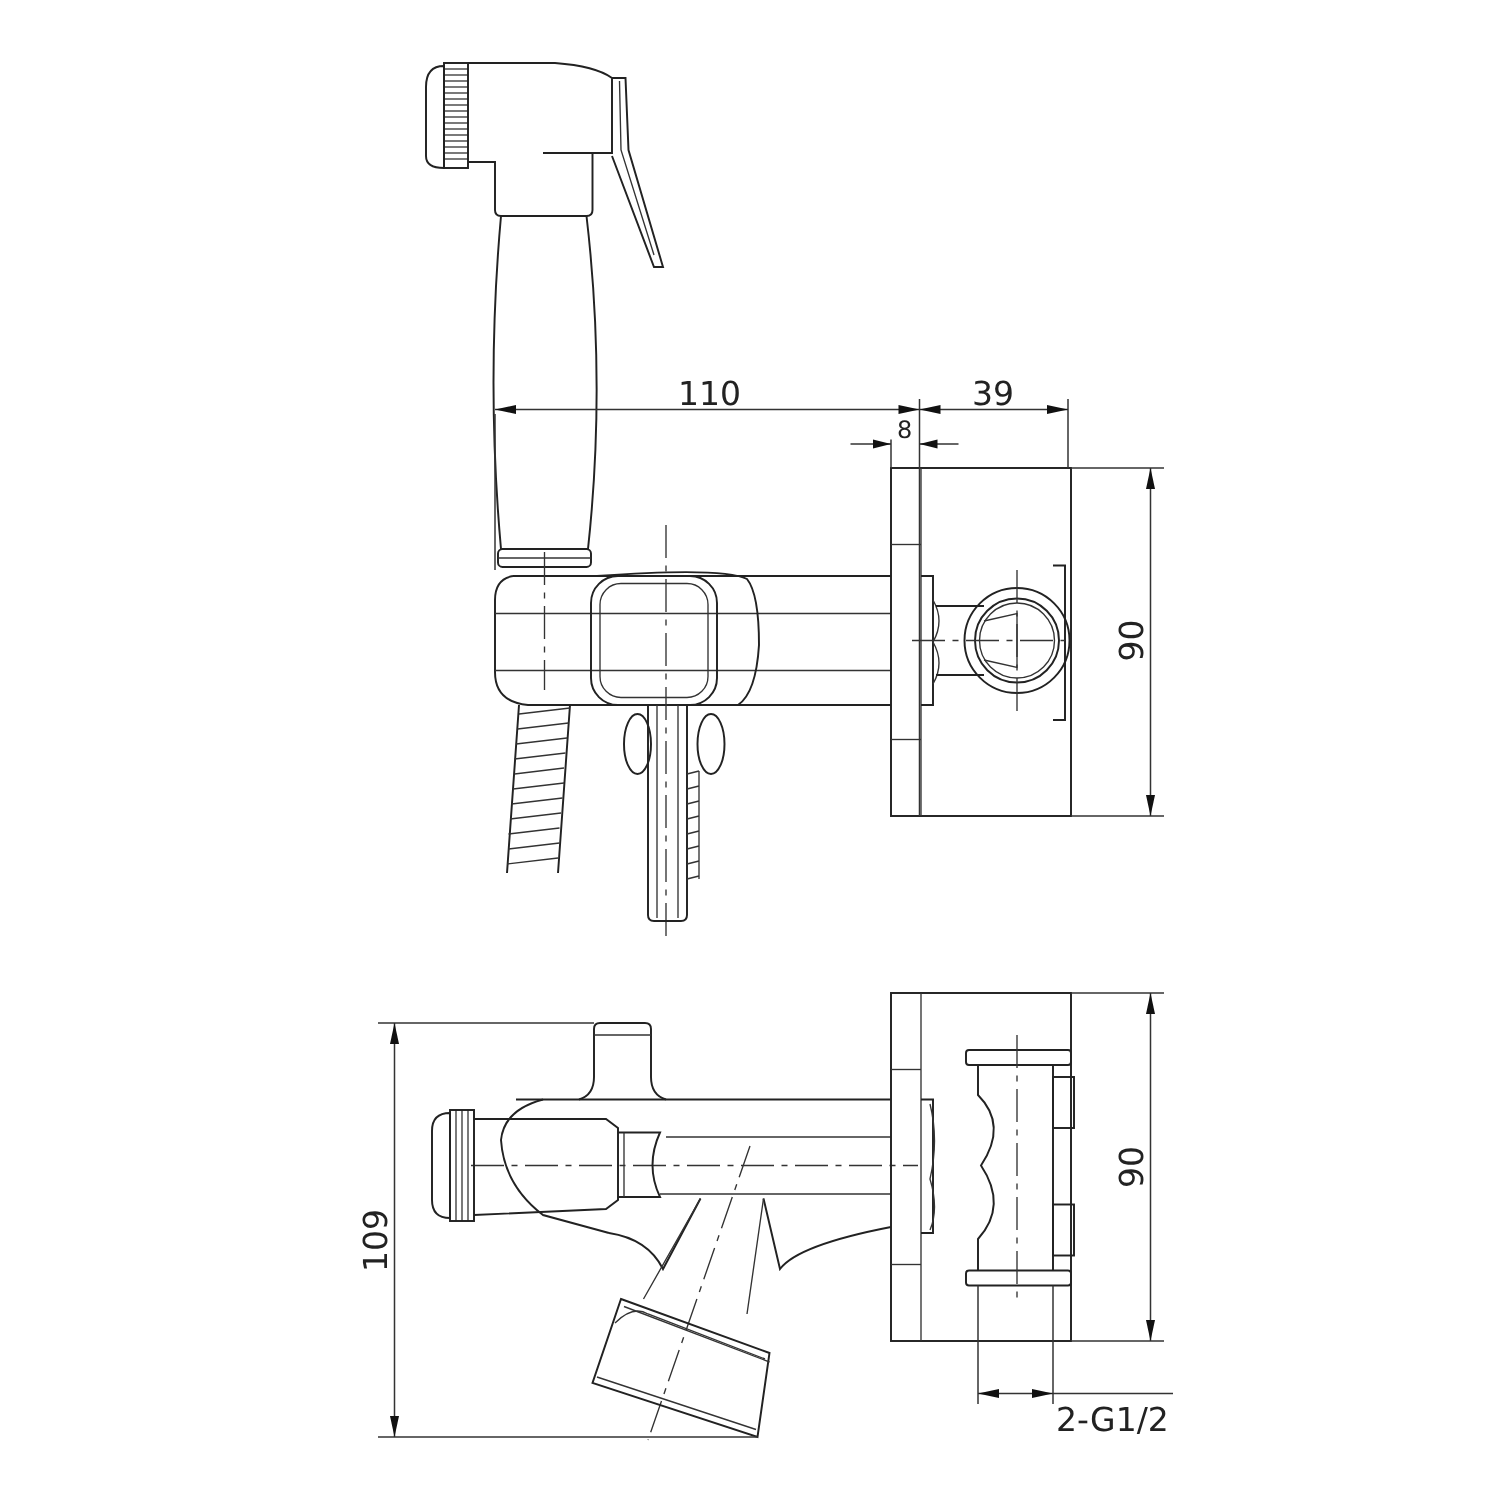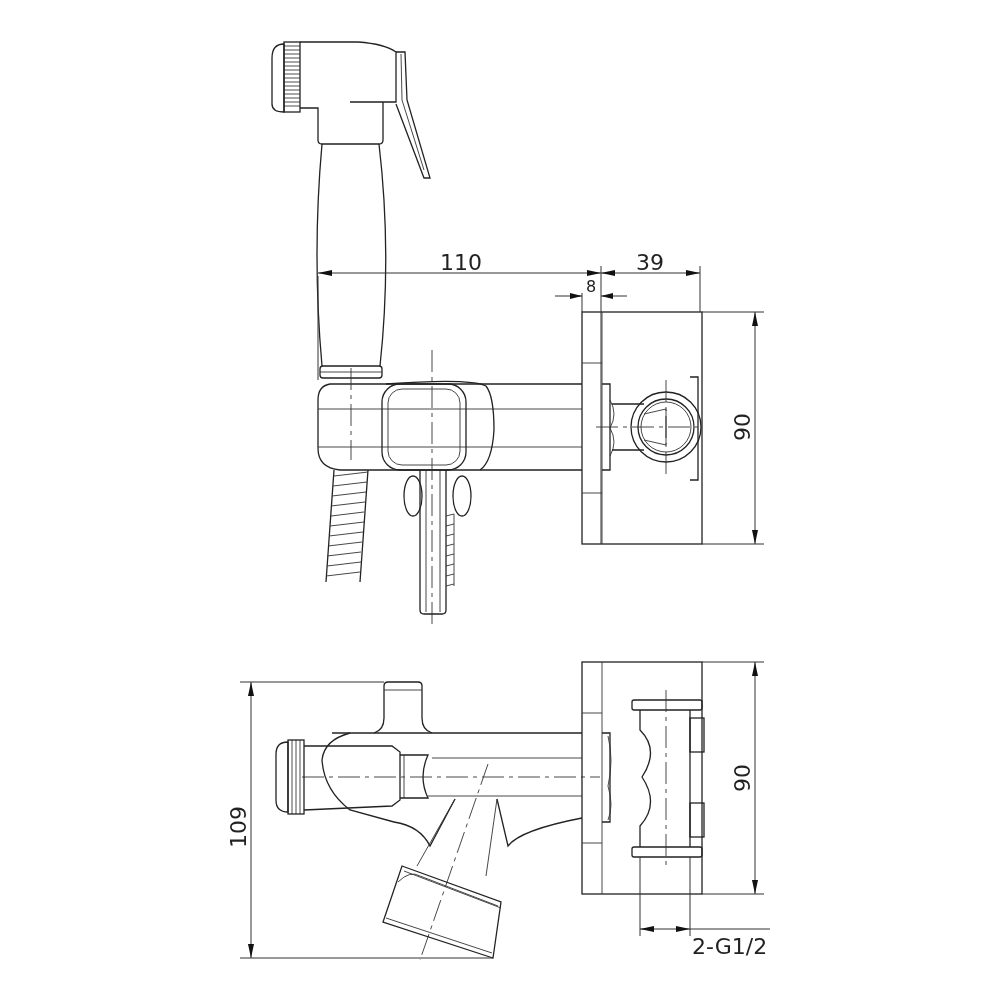--- a/index.html
+++ b/index.html
@@ -1,17 +1,17 @@
 <!DOCTYPE html>
 <html><head>
 <meta charset="utf-8">
 <style>
   html, body { margin: 0; padding: 0; background: #ffffff; }
   body { width: 1000px; height: 1000px; overflow: hidden; }
-  #canvas { position: absolute; left: 0; top: 0; width: 941px; height: 1000px; text-align: right; }
+  #canvas { position: absolute; left: 12px; top: 0; width: 941px; height: 1000px; text-align: right; }
   svg { display: block; }
   .ln { fill: none; stroke: #222; stroke-width: 1.3; }
   .thin { fill: none; stroke: #333; stroke-width: 0.9; }
   .dim { fill: none; stroke: #333; stroke-width: 1; }
   .ctr { fill: none; stroke: #333; stroke-width: 0.9; stroke-dasharray: 22 5 4 5; }
   .arrow { fill: #111; stroke: none; }
   .dimtext { font-family: "DejaVu Sans", sans-serif; font-size: 22px; fill: #222; }
   .dimtext-sm { font-family: "DejaVu Sans", sans-serif; font-size: 16px; fill: #222; }
   .knurl { fill: none; stroke: #222; stroke-width: 0.8; }
 </style>

